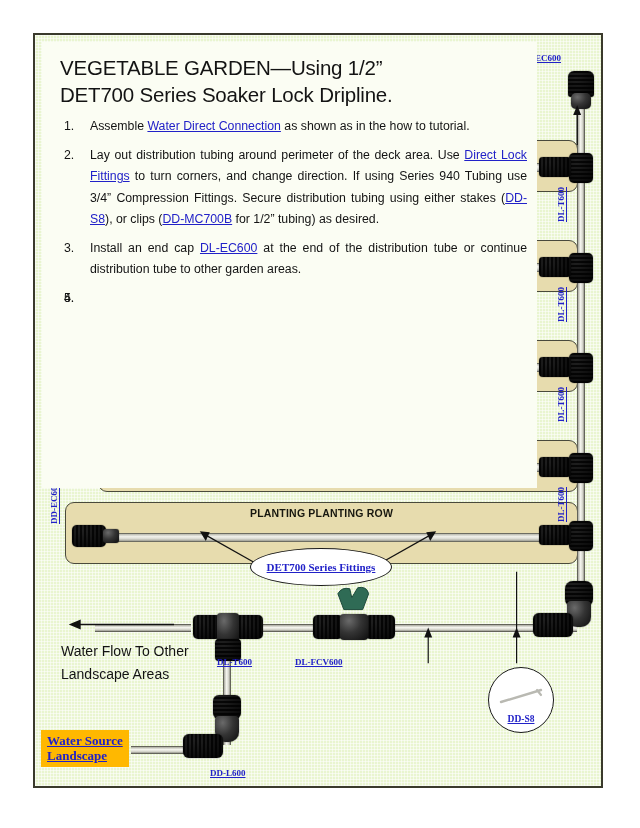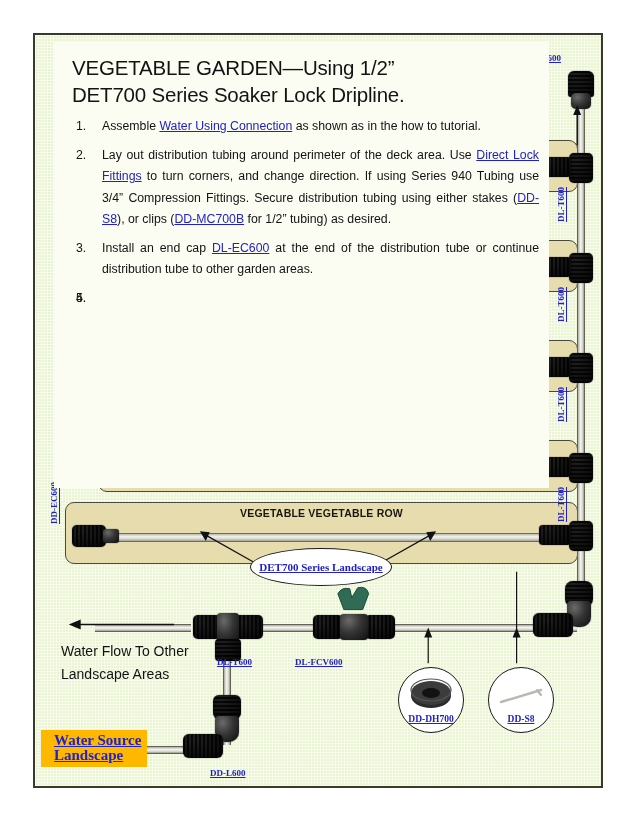--- a/index.html
+++ b/index.html
@@ -56,21 +56,21 @@
   .lbl{
     position:absolute;color:#2121c8;font-size:9px;font-weight:bold;
     text-decoration:underline;white-space:nowrap;font-family:"Liberation Serif",serif;
   }
   .lbl.vup{writing-mode:vertical-rl;transform:rotate(180deg);}
 
   .plain{position:absolute;font-size:14px;color:#131313;white-space:nowrap;}
 
   
   #panel{
-    position:absolute;left:19px;top:7px;width:495px;height:446px;
+    position:absolute;left:7px;top:7px;width:495px;height:446px;
     background:#fbfdf3;border:none;box-sizing:border-box;
     padding:8px 10px 0 10px;
   }
   #panel .title{
     font-size:20.5px;line-height:31px;color:#131313;margin:2px 0 6px 8px;
     letter-spacing:-.2px;
   }
   ol.steps{margin:0;padding:0;list-style:none;}
   ol.steps li{
     position:relative;padding-left:38px;margin-bottom:7px;
@@ -92,22 +92,22 @@
   .circ .cl{
     position:absolute;left:0;right:0;bottom:8px;text-align:center;
     color:#2121c8;font-size:9.5px;font-weight:bold;text-decoration:underline;
     font-family:"Liberation Serif",serif;
   }
 
   
   #wsbox{
     position:absolute;background:#ffb800;padding:3px 6px 4px 6px;
   }
-  #wsbox span{display:block;color:#2121c8;font-size:15px;font-weight:bold;
-              text-decoration:underline;line-height:15px;font-family:"Liberation Serif",serif;margin-left:7px;}
+  #wsbox span{display:block;color:#2121c8;font-size:13px;font-weight:bold;
+              text-decoration:underline;line-height:15px;font-family:"Liberation Serif",serif;}
 
   svg.ov{position:absolute;left:0;top:0;width:100%;height:100%;pointer-events:none;}
 </style>
 </head>
 <body>
 
 <div id="diagram">
 
   <div class="prow" style="left:63px;top:105px;width:480px;height:52px;">
     <div class="tube"></div>
@@ -116,21 +116,21 @@
     <div class="tube"></div>
   </div>
   <div class="prow" style="left:63px;top:305px;width:480px;height:52px;">
     <div class="tube"></div>
   </div>
   <div class="prow" style="left:63px;top:405px;width:480px;height:52px;">
     <div class="tube"></div>
   </div>
 
   <div class="prow" style="left:30px;top:467px;width:513px;height:62px;">
-    <div class="prow-label">VEGETABLE VEGETABLE ROW</div>
+    <div class="prow-label">PLANTING PLANTING ROW</div>
     <div class="tube" style="top:33px;"></div>
   </div>
 
   <div class="hose-v" style="left:542px;top:40px;width:8px;height:548px;"></div>
 
   <div class="hose" style="left:160px;top:589px;width:382px;height:8px;"></div>
 
   <div class="hose" style="left:60px;top:589px;width:96px;height:8px;"></div>
 
   <div class="hose-v" style="left:188px;top:616px;width:8px;height:94px;"></div>
@@ -201,32 +201,23 @@
       <polygon points="396,596 392,606 400,606" fill="#111" stroke="none"></polygon>
     </g>
     <g stroke="#111" stroke-width="1.2" fill="none">
       <line x1="485" y1="600" x2="485" y2="632"></line>
       <line x1="485" y1="540" x2="485" y2="600"></line>
       <polygon points="485,596 481,606 489,606" fill="#111" stroke="none"></polygon>
     </g>
   </svg>
 
   <div class="oval" style="left:215px;top:513px;width:140px;height:36px;">
-    <span class="t">DET700 Series Landscape</span>
-  </div>
-
-  <div class="circ" style="left:363px;top:632px;width:64px;height:64px;">
-    <svg viewBox="0 0 64 64" width="64" height="64">
-      <ellipse cx="32" cy="28" rx="20" ry="12" fill="#2a2a2a"></ellipse>
-      <ellipse cx="32" cy="25" rx="20" ry="12" fill="#3c3c3c"></ellipse>
-      <ellipse cx="32" cy="25" rx="9" ry="5" fill="#121212"></ellipse>
-      <ellipse cx="32" cy="22" rx="20" ry="11" fill="none" stroke="#555" stroke-width="1.2"></ellipse>
-    </svg>
-    <span class="cl">DD-DH700</span>
-  </div>
+    <span class="t">DET700 Series Fittings</span>
+  </div>
+
 
   <div class="circ" style="left:453px;top:632px;width:64px;height:64px;">
     <svg viewBox="0 0 64 64" width="64" height="64">
       <line x1="12" y1="34" x2="52" y2="22" stroke="#b9b9b2" stroke-width="2.4" stroke-linecap="round"></line>
       <line x1="48" y1="22" x2="52" y2="27" stroke="#b9b9b2" stroke-width="2.2" stroke-linecap="round"></line>
     </svg>
     <span class="cl">DD-S8</span>
   </div>
 
   <div class="lbl" style="left:484px;top:18px;">DD-EC600</div>
@@ -246,21 +237,21 @@
 
   <div id="wsbox" style="left:6px;top:695px;">
     <span>Water Source</span>
     <span>Landscape</span>
   </div>
 
   <div id="panel">
     <div class="title">VEGETABLE GARDEN—Using 1/2”</div>
     <div class="title" style="margin-top:-10px;">DET700 Series Soaker Lock Dripline.</div>
     <ol class="steps" id="steps-list">
-        <li><span class="num">1.</span><span>Assemble <a class="ln">Water Using Connection</a> as shown as in the how to  tutorial.</span></li>
+        <li><span class="num">1.</span><span>Assemble <a class="ln">Water Direct Connection</a> as shown as in the how to  tutorial.</span></li>
         <li><span class="num">2.</span><span>Lay out distribution tubing around perimeter of the deck area.  Use <a class="ln">Direct Lock Fittings</a> to turn corners, and change direction.  If using Series 940 Tubing use 3/4” Compression Fittings.  Secure distribution tubing using either stakes (<a class="ln">DD-S8</a>), or clips (<a class="ln">DD-MC700B</a> for 1/2” tubing) as desired.</span></li>
         <li><span class="num">3.</span><span>Install an end cap <a class="ln">DL-EC600</a> at the end of the distribution tube or continue distribution tube to other garden areas.</span></li>
         <li><span class="num">4.</span></li>
         <li><span class="num">5.</span></li>
       </ol>
   </div>
 
 </div>
 
 </body></html>

